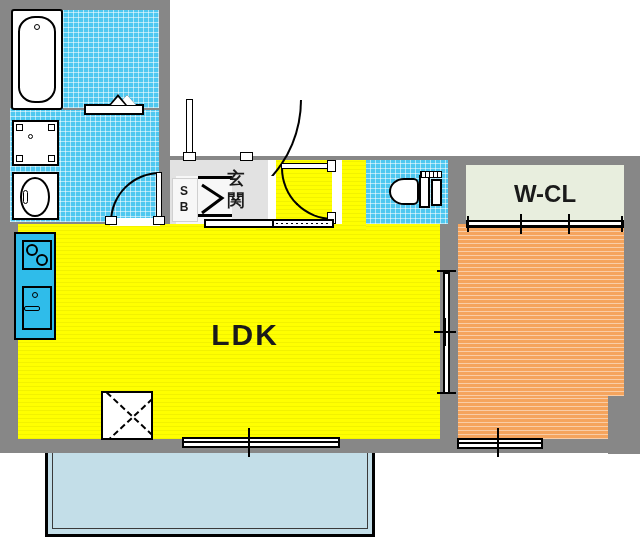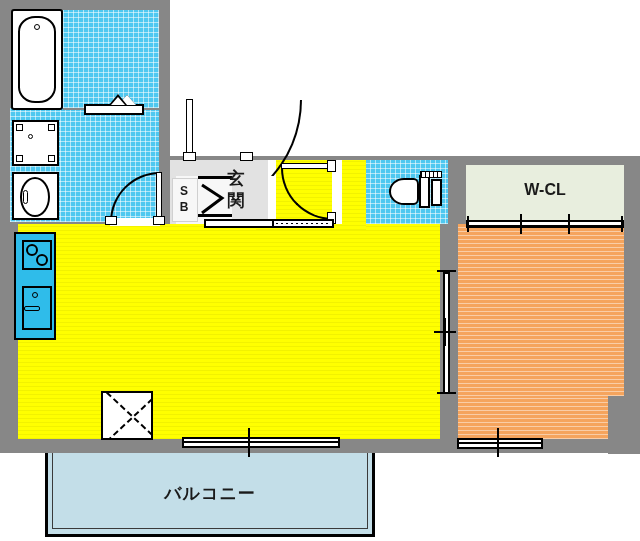--- a/index.html
+++ b/index.html
@@ -44,21 +44,21 @@
   .label {
     color: #1a1a1a;
     font-weight: bold;
     text-align: center;
     white-space: nowrap;
     line-height: 1;
   }
   .lbl-ldk     { font-size: 30px; letter-spacing: 2px; }
   .lbl-yoshitsu{ font-size: 26px; letter-spacing: 3px;
                  font-family: "DejaVu Sans", sans-serif; }
-  .lbl-wcl     { font-size: 16px; letter-spacing: 0px; }
+  .lbl-wcl     { font-size: 24px; letter-spacing: 0px; }
   .lbl-balcony { font-size: 17px; letter-spacing: 1px;
                  font-family: "DejaVu Sans", sans-serif; }
   .lbl-genkan  { font-size: 17px; line-height: 1.05;
                  font-family: "DejaVu Sans", sans-serif; }
   .lbl-sb      { font-size: 12px; line-height: 1.1; font-weight: bold; }
 
   
   .fx { background: #ffffff; border: 2px solid #000; }
 
   .tub { border-radius: 3px; }
@@ -270,25 +270,25 @@
   <div class="abs win-frame" style="left:182px; top:437px; width:158px; height:11px;"></div>
   <div class="abs" style="left:184px; top:441px; width:154px; height:2px; background:#000;"></div>
   <div class="abs tickv" style="left:248px; top:428px; height:29px;"></div>
   <div class="abs tickh" style="left:236px; top:441px; width:26px;"></div>
 
   <div class="abs win-frame" style="left:457px; top:438px; width:86px; height:11px;"></div>
   <div class="abs" style="left:459px; top:442px; width:82px; height:2px; background:#000;"></div>
   <div class="abs tickv" style="left:497px; top:428px; height:29px;"></div>
   <div class="abs tickh" style="left:486px; top:442px; width:24px;"></div>
 
+  <div class="abs label lbl-ldk" style="left:190px; top:320px; width:110px;">LDK</div>
 
 
   <div class="abs label lbl-wcl" style="left:490px; top:182px; width:110px;">W-CL</div>
 
-  <div class="abs label lbl-balcony" style="left:140px; top:485px; width:140px;">バルコニー</div>
 
   <div class="abs label lbl-genkan" style="left:224px; top:170px; width:24px;">玄</div>
   <div class="abs label lbl-genkan" style="left:224px; top:192px; width:24px;">関</div>
 
   <div class="abs label lbl-sb" style="left:174px; top:185px; width:20px;">S</div>
   <div class="abs label lbl-sb" style="left:174px; top:201px; width:20px;">B</div>
 
 </div>
 
 </body></html>

